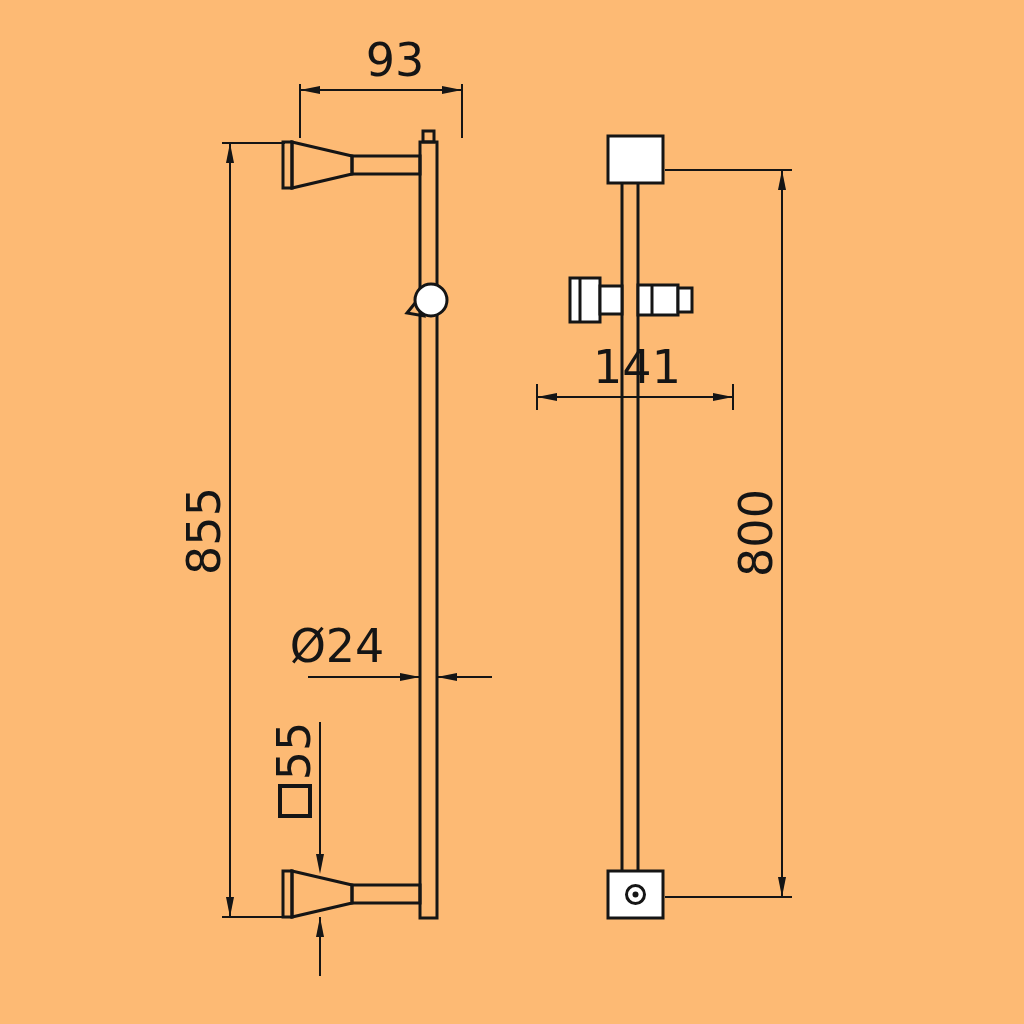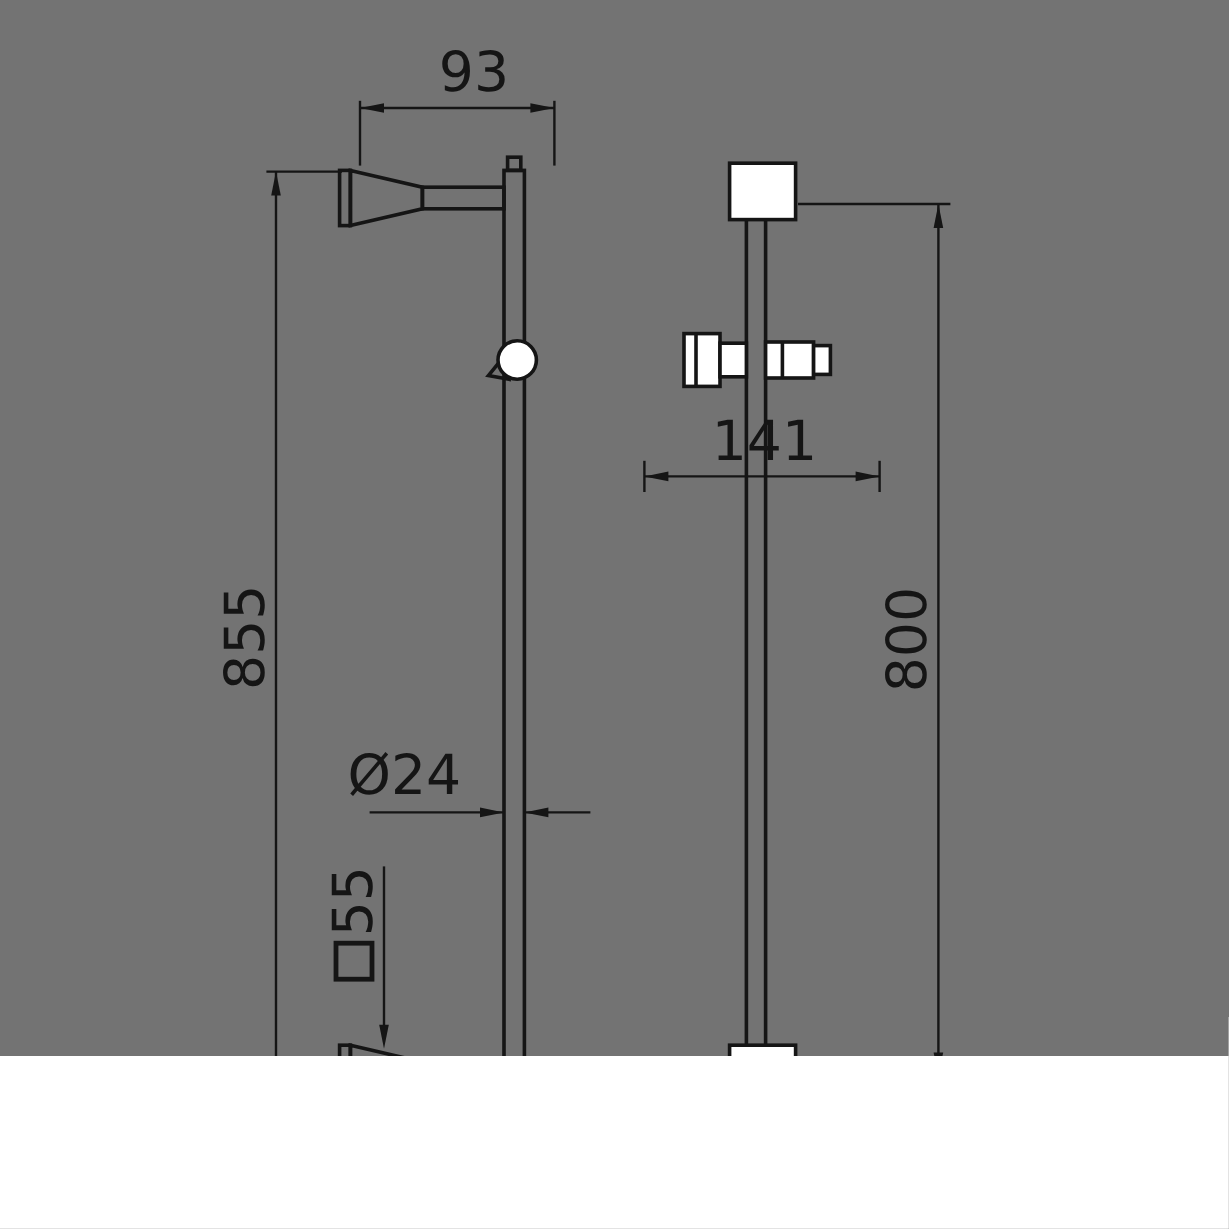--- a/index.html
+++ b/index.html
@@ -3,22 +3,22 @@
 <meta charset="utf-8">
 <style>
   html, body {
     margin: 0;
     padding: 0;
     background: #ffffff;
   }
   .canvas {
     position: relative;
     width: 1024px;
-    height: 880px;
-    background: #737373;
+    height: 1024px;
+    background: #fdba74;
     overflow: hidden;
   }
   svg { display: block; }
   .part  { fill: none;  stroke: #151515; stroke-width: 3; }
   .partw { fill: #ffffff; stroke: #151515; stroke-width: 3; }
   .partf { fill: #151515; stroke: none; }
   .dim   { fill: none; stroke: #151515; stroke-width: 2; }
   .arrow { fill: #151515; stroke: none; }
   .dim-text {
     font-family: "DejaVu Sans", "Liberation Sans", sans-serif;

